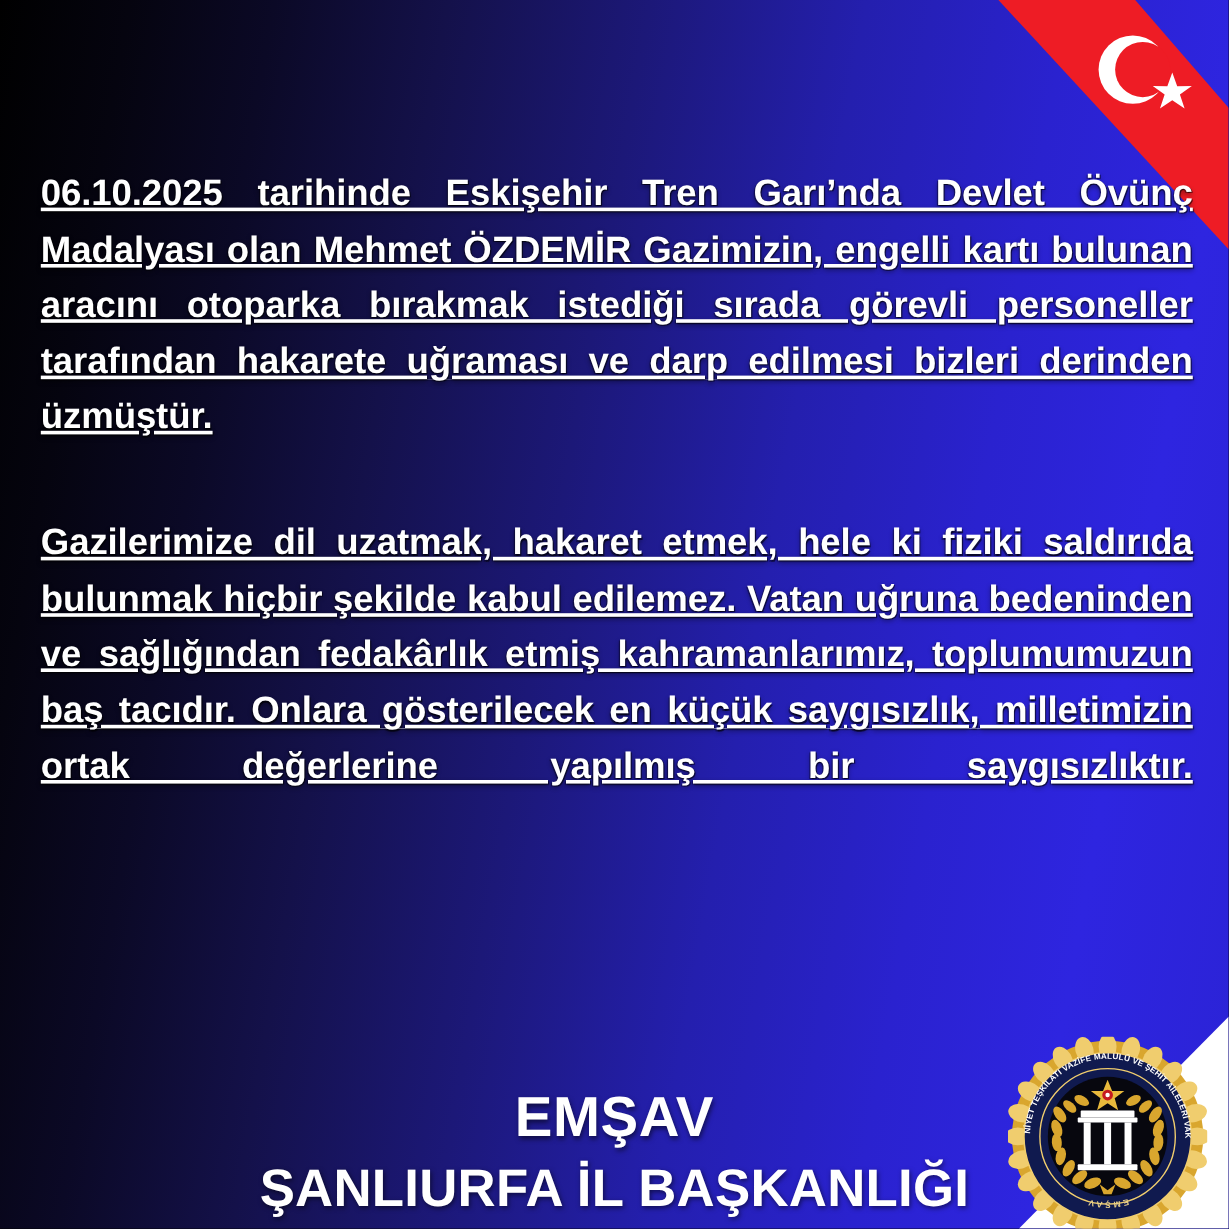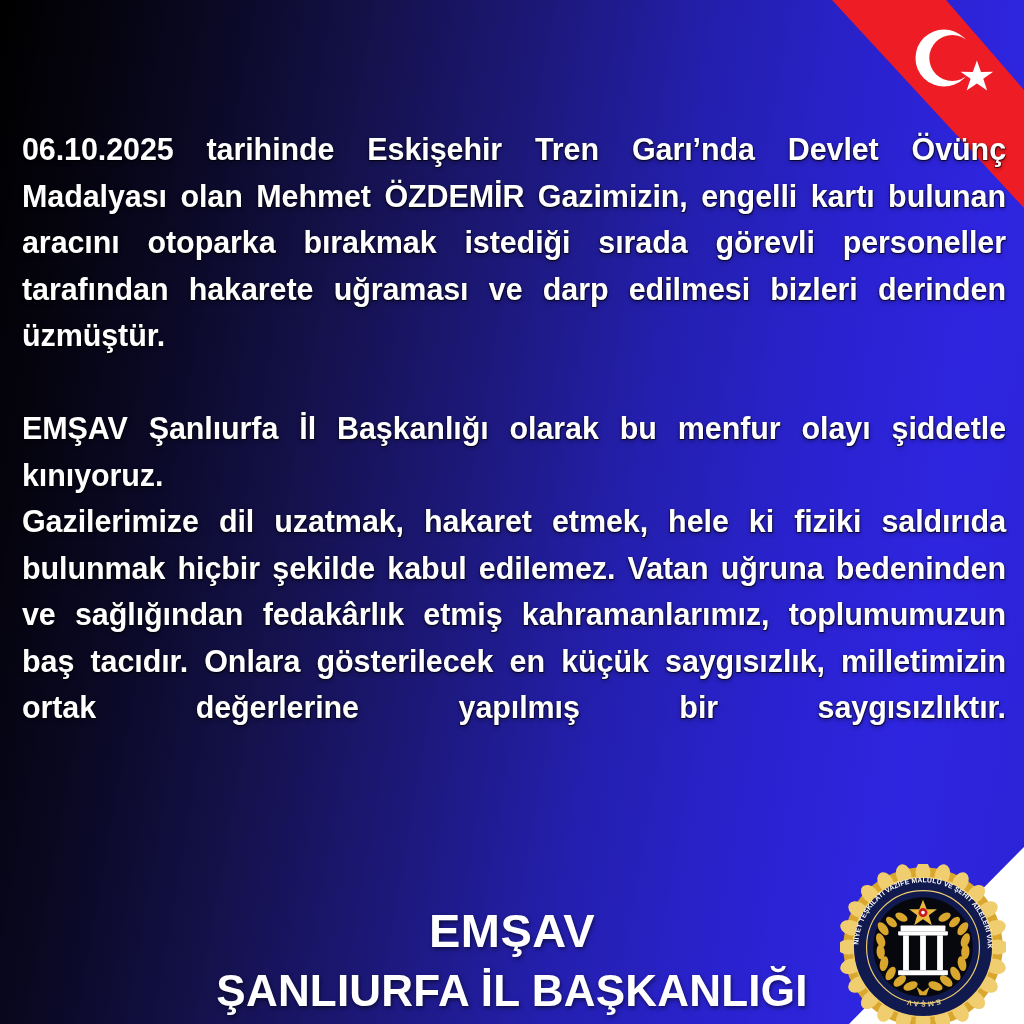--- a/index.html
+++ b/index.html
@@ -57,21 +57,21 @@
     font-weight:bold;
     line-height:46.5px;
     text-align:justify;
     text-justify:inter-word;
     letter-spacing:-0.1px;
     text-shadow:
        1px 1px 0 rgba(0,0,0,.55),
       -1px 1px 0 rgba(0,0,0,.35),
        0 2px 4px rgba(0,0,0,.45);
   }
-  .statement p { margin:0; }
+  .statement p { margin:12px;text-decoration:underline; }
   
   .statement p::after {
     content:"";
     display:inline-block;
     width:100%;
   }
   .statement p.no-justify::after { content:none; }
 
   
   .org-block {
@@ -127,21 +127,20 @@
   </div>
 
   <div class="corner-white">
     <svg viewBox="0 0 215 215" xmlns="http://www.w3.org/2000/svg" aria-hidden="true">
       <polygon points="215,38 215,215 40,215" fill="#ffffff"></polygon>
     </svg>
   </div>
 
   <div class="statement">
     <p>06.10.2025 tarihinde Eskişehir Tren Garı’nda Devlet Övünç Madalyası olan Mehmet ÖZDEMİR Gazimizin, engelli kartı bulunan aracını otoparka bırakmak istediği sırada görevli personeller tarafından hakarete uğraması ve darp edilmesi bizleri derinden üzmüştür.</p>
-    <p class="no-justify">EMŞAV Şanlıurfa İl Başkanlığı olarak bu menfur olayı şiddetle kınıyoruz.</p>
     <p>Gazilerimize dil uzatmak, hakaret etmek, hele ki fiziki saldırıda bulunmak hiçbir şekilde kabul edilemez. Vatan uğruna bedeninden ve sağlığından fedakârlık etmiş kahramanlarımız, toplumumuzun baş tacıdır. Onlara gösterilecek en küçük saygısızlık, milletimizin ortak değerlerine yapılmış bir saygısızlıktır.</p>
   </div>
 
   <div class="org-block">
     <div class="org-line-1">EMŞAV</div>
     <div class="org-line-2">ŞANLIURFA İL BAŞKANLIĞI</div>
   </div>
 
   <div class="emblem">
     <svg viewBox="0 0 200 200" xmlns="http://www.w3.org/2000/svg" aria-hidden="true">

